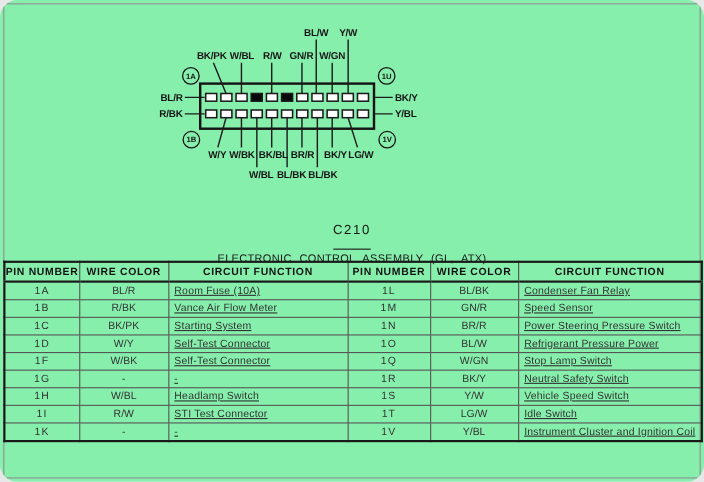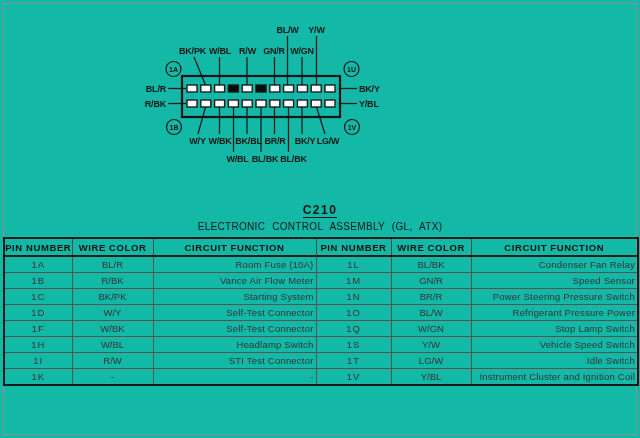--- a/index.html
+++ b/index.html
@@ -1,58 +1,59 @@
 <!DOCTYPE html>
 <html><head>
 <meta charset="utf-8">
 <style>
   html,body { margin:0; padding:0; background:#e8e8e8; }
   #page {
-    position:relative; width:640px; height:438px; background:#14b8a6;
+    position:relative; width:640px; height:438px; background:#86efac;
     font-family:"Liberation Sans", sans-serif; color:#222;
     overflow:hidden;
+    border-radius:16px;
   }
   .page-border {
     position:absolute; left:3px; top:3px; width:632px; height:430px;
     border:1px solid #8f8f8f; pointer-events:none;
   }
   svg text { font-family:"Liberation Sans", sans-serif; }
   .wire-lbl { font-size:9px; font-weight:bold; fill:#161616; letter-spacing:-0.2px; }
   .marker-lbl { font-size:7px; font-weight:bold; fill:#161616; }
   .ld { stroke:#1c1c1c; stroke-width:1.3; }
   .pin-rect { fill:#ffffff; stroke:#1c1c1c; stroke-width:1.4; }
   .pin-rect.filled { fill:#0a0a0a; }
   .shell { fill:none; stroke:#141414; stroke-width:2.2; }
   .marker-circle { fill:none; stroke:#161616; stroke-width:1.2; }
 
   .title-block { position:absolute; top:200px; left:0; width:640px; text-align:center; }
   .conn-id {
-    display:inline-block; font-size:12px; font-weight:bold; letter-spacing:1.5px;
-    border-bottom:1.5px solid #161616; padding-bottom:0; color:#161616;
+    display:inline-block; font-size:12px; font-weight:normal; letter-spacing:1.5px;
+    border-bottom:1.5px solid #161616; padding-bottom:10px; color:#161616;
   }
   .assembly-name {
     margin-top:3px; font-size:10px; font-weight:normal; letter-spacing:0.3px;
     word-spacing:4px; color:#161616;
   }
 
   table.pin-table {
     position:absolute; left:3px; top:237px; width:634px;
     border-collapse:collapse; table-layout:fixed;
     border:2px solid #1a1a1a;
   }
   .pin-table th {
     border:1px solid #4d4d4d; border-bottom:2px solid #1a1a1a;
     font-size:9.5px; font-weight:bold; letter-spacing:0.6px; color:#111;
     height:16px; padding:0; text-align:center; white-space:nowrap; overflow:hidden;margin-top:40px;
   }
   .pin-table td {
     border:1px solid #555; font-size:9.5px; color:#333;
     height:15px; padding:0 2px; text-align:center; white-space:nowrap; overflow:hidden;
   }
-  .pin-table td.fn { text-align:right; padding-left:5px; letter-spacing:0.2px; }
+  .pin-table td.fn { text-align:left; padding-left:5px; letter-spacing:0.2px;text-decoration:underline; }
   .pin-table td.pin { letter-spacing:1px; }
 </style>
 </head>
 <body>
 
 <div id="page">
   <div class="page-border"></div>
 
   <svg width="640" height="178" viewBox="0 0 640 178" style="position:absolute;left:0;top:0;">
 
@@ -202,20 +203,28 @@
     </tr>
         <tr>
       <td class="pin">1F</td>
       <td>W/BK</td>
       <td class="fn">Self-Test Connector</td>
       <td class="pin">1Q</td>
       <td>W/GN</td>
       <td class="fn">Stop Lamp Switch</td>
     </tr>
         <tr>
+      <td class="pin">1G</td>
+      <td>-</td>
+      <td class="fn">-</td>
+      <td class="pin">1R</td>
+      <td>BK/Y</td>
+      <td class="fn">Neutral Safety Switch</td>
+    </tr>
+        <tr>
       <td class="pin">1H</td>
       <td>W/BL</td>
       <td class="fn">Headlamp Switch</td>
       <td class="pin">1S</td>
       <td>Y/W</td>
       <td class="fn">Vehicle Speed Switch</td>
     </tr>
         <tr>
       <td class="pin">1I</td>
       <td>R/W</td>

